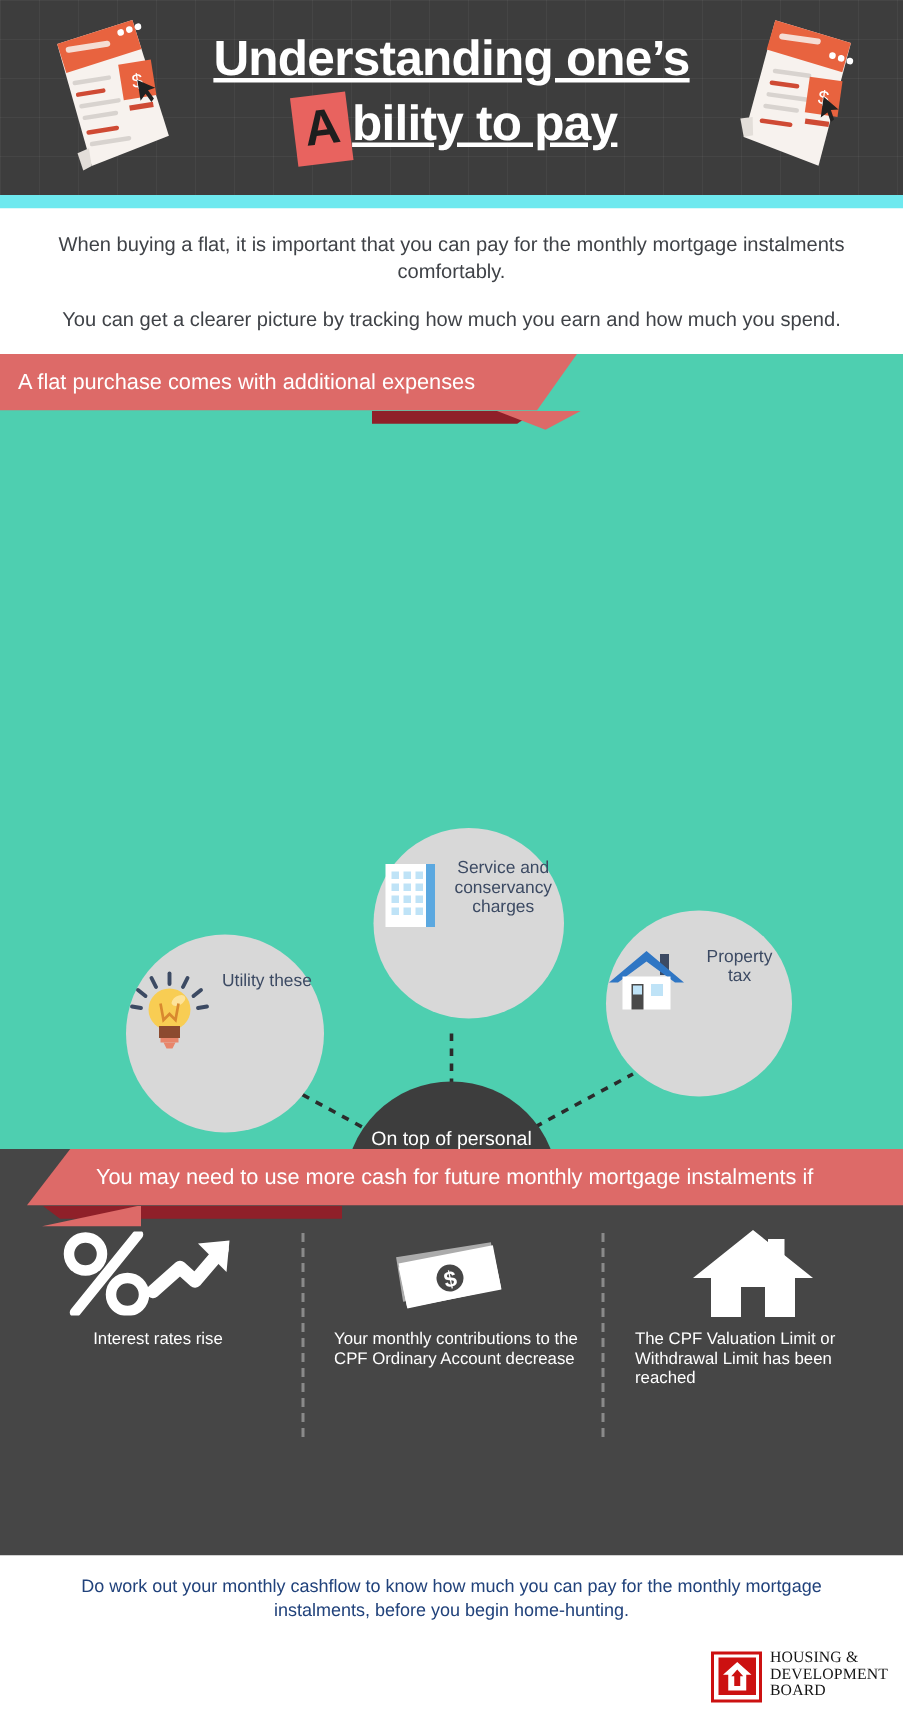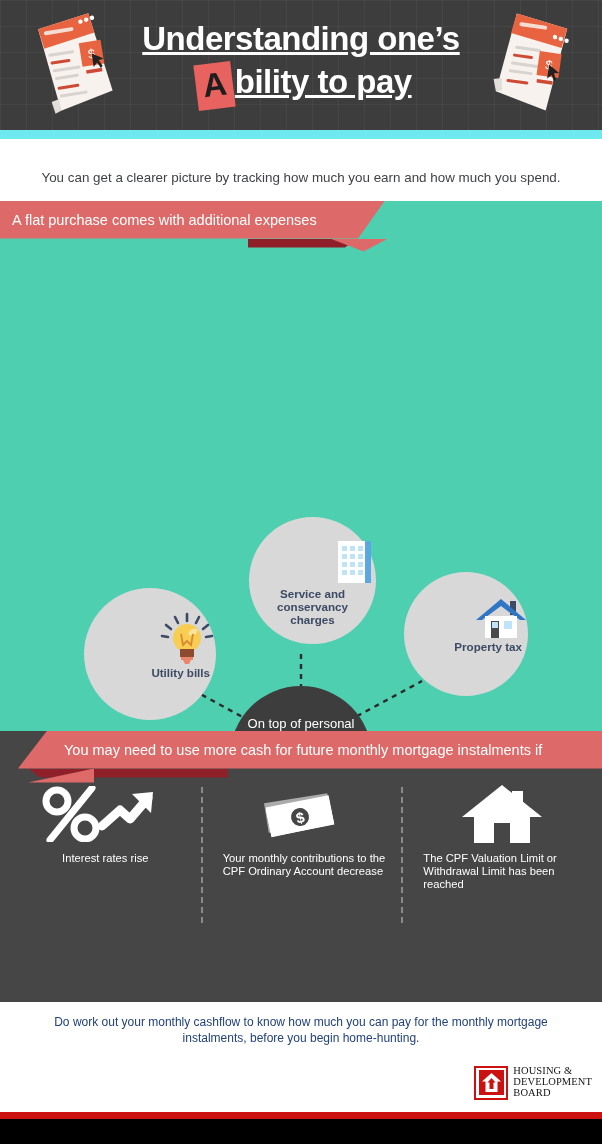--- a/index.html
+++ b/index.html
@@ -91,24 +91,23 @@
     position: absolute; left: 330px; top: 38px; width: 58px; height: 13px;
     background: #dd6a68;
     clip-path: polygon(0 0, 100% 0, 58% 100%);
   }
 
   
   .bubble {
     position: absolute;
     border-radius: 50%;
     background: #d8d8d8;
-    display: flex; flex-direction: column;
-    align-items: flex-end; justify-content: flex-start;
+    display: flex; flex-direction: row;
+    align-items: flex-start; justify-content: flex-start;
     text-align: center;
-    font-weight: bold;
   }
   .bubble .b-label {
     color: #3c4a63;
     font-size: 11.6px;
     line-height: 13.4px;
     padding: 0 6px;
   }
   .b-icon { display:flex; align-items:center; justify-content:center; }
 
   .center-circle {
@@ -243,20 +242,21 @@
 
     <div class="title-wrap">
       <div class="title-l1">Understanding one’s</div>
       <div class="title-l2"><span class="abox">A</span><span>bility to pay</span></div>
     </div>
   </div>
 
   <div class="cyan-bar"></div>
 
   <div class="intro">
+    <p>When buying a flat, it is important that you can pay for the monthly mortgage instalments comfortably.</p>
     <div class="gap"></div>
     <p>You can get a clearer picture by tracking how much you earn and how much you spend.</p>
   </div>
 
   <div class="teal">
 
     <div class="ribbon ribbon-top">
       <div class="ribbon-fold"></div>
       <div class="ribbon-tail"></div>
       <div class="ribbon-body">
@@ -326,21 +326,21 @@
             <line x1="54" y1="24" x2="48" y2="25"></line>
           </g>
           <circle cx="29" cy="26" r="14" fill="#f8cd53"></circle>
           <ellipse cx="35" cy="20" rx="5" ry="3" fill="#fde39a" transform="rotate(-30 35 20)"></ellipse>
           <path d="M23 22 L25 33 L29 29 L33 33 L35 22" fill="none" stroke="#d9892f" stroke-width="1.8"></path>
           <rect x="22" y="37" width="14" height="8" fill="#8c4a2f"></rect>
           <rect x="23" y="45" width="12" height="3" fill="#e8856a"></rect>
           <path d="M25 48 L33 48 L31 52 L27 52 Z" fill="#e8856a"></path>
         </svg>
       </div>
-      <div class="b-label">Utility bills</div>
+      <div class="b-label">Utility these</div>
     </div>
 
     <div class="center-circle">
       <div class="c-text">On top of personal expenses, do consider these recurring expenses after buying a flat</div>
     </div>
   </div>
 
   <div class="dark">
 
     <div class="ribbon ribbon-bot">

